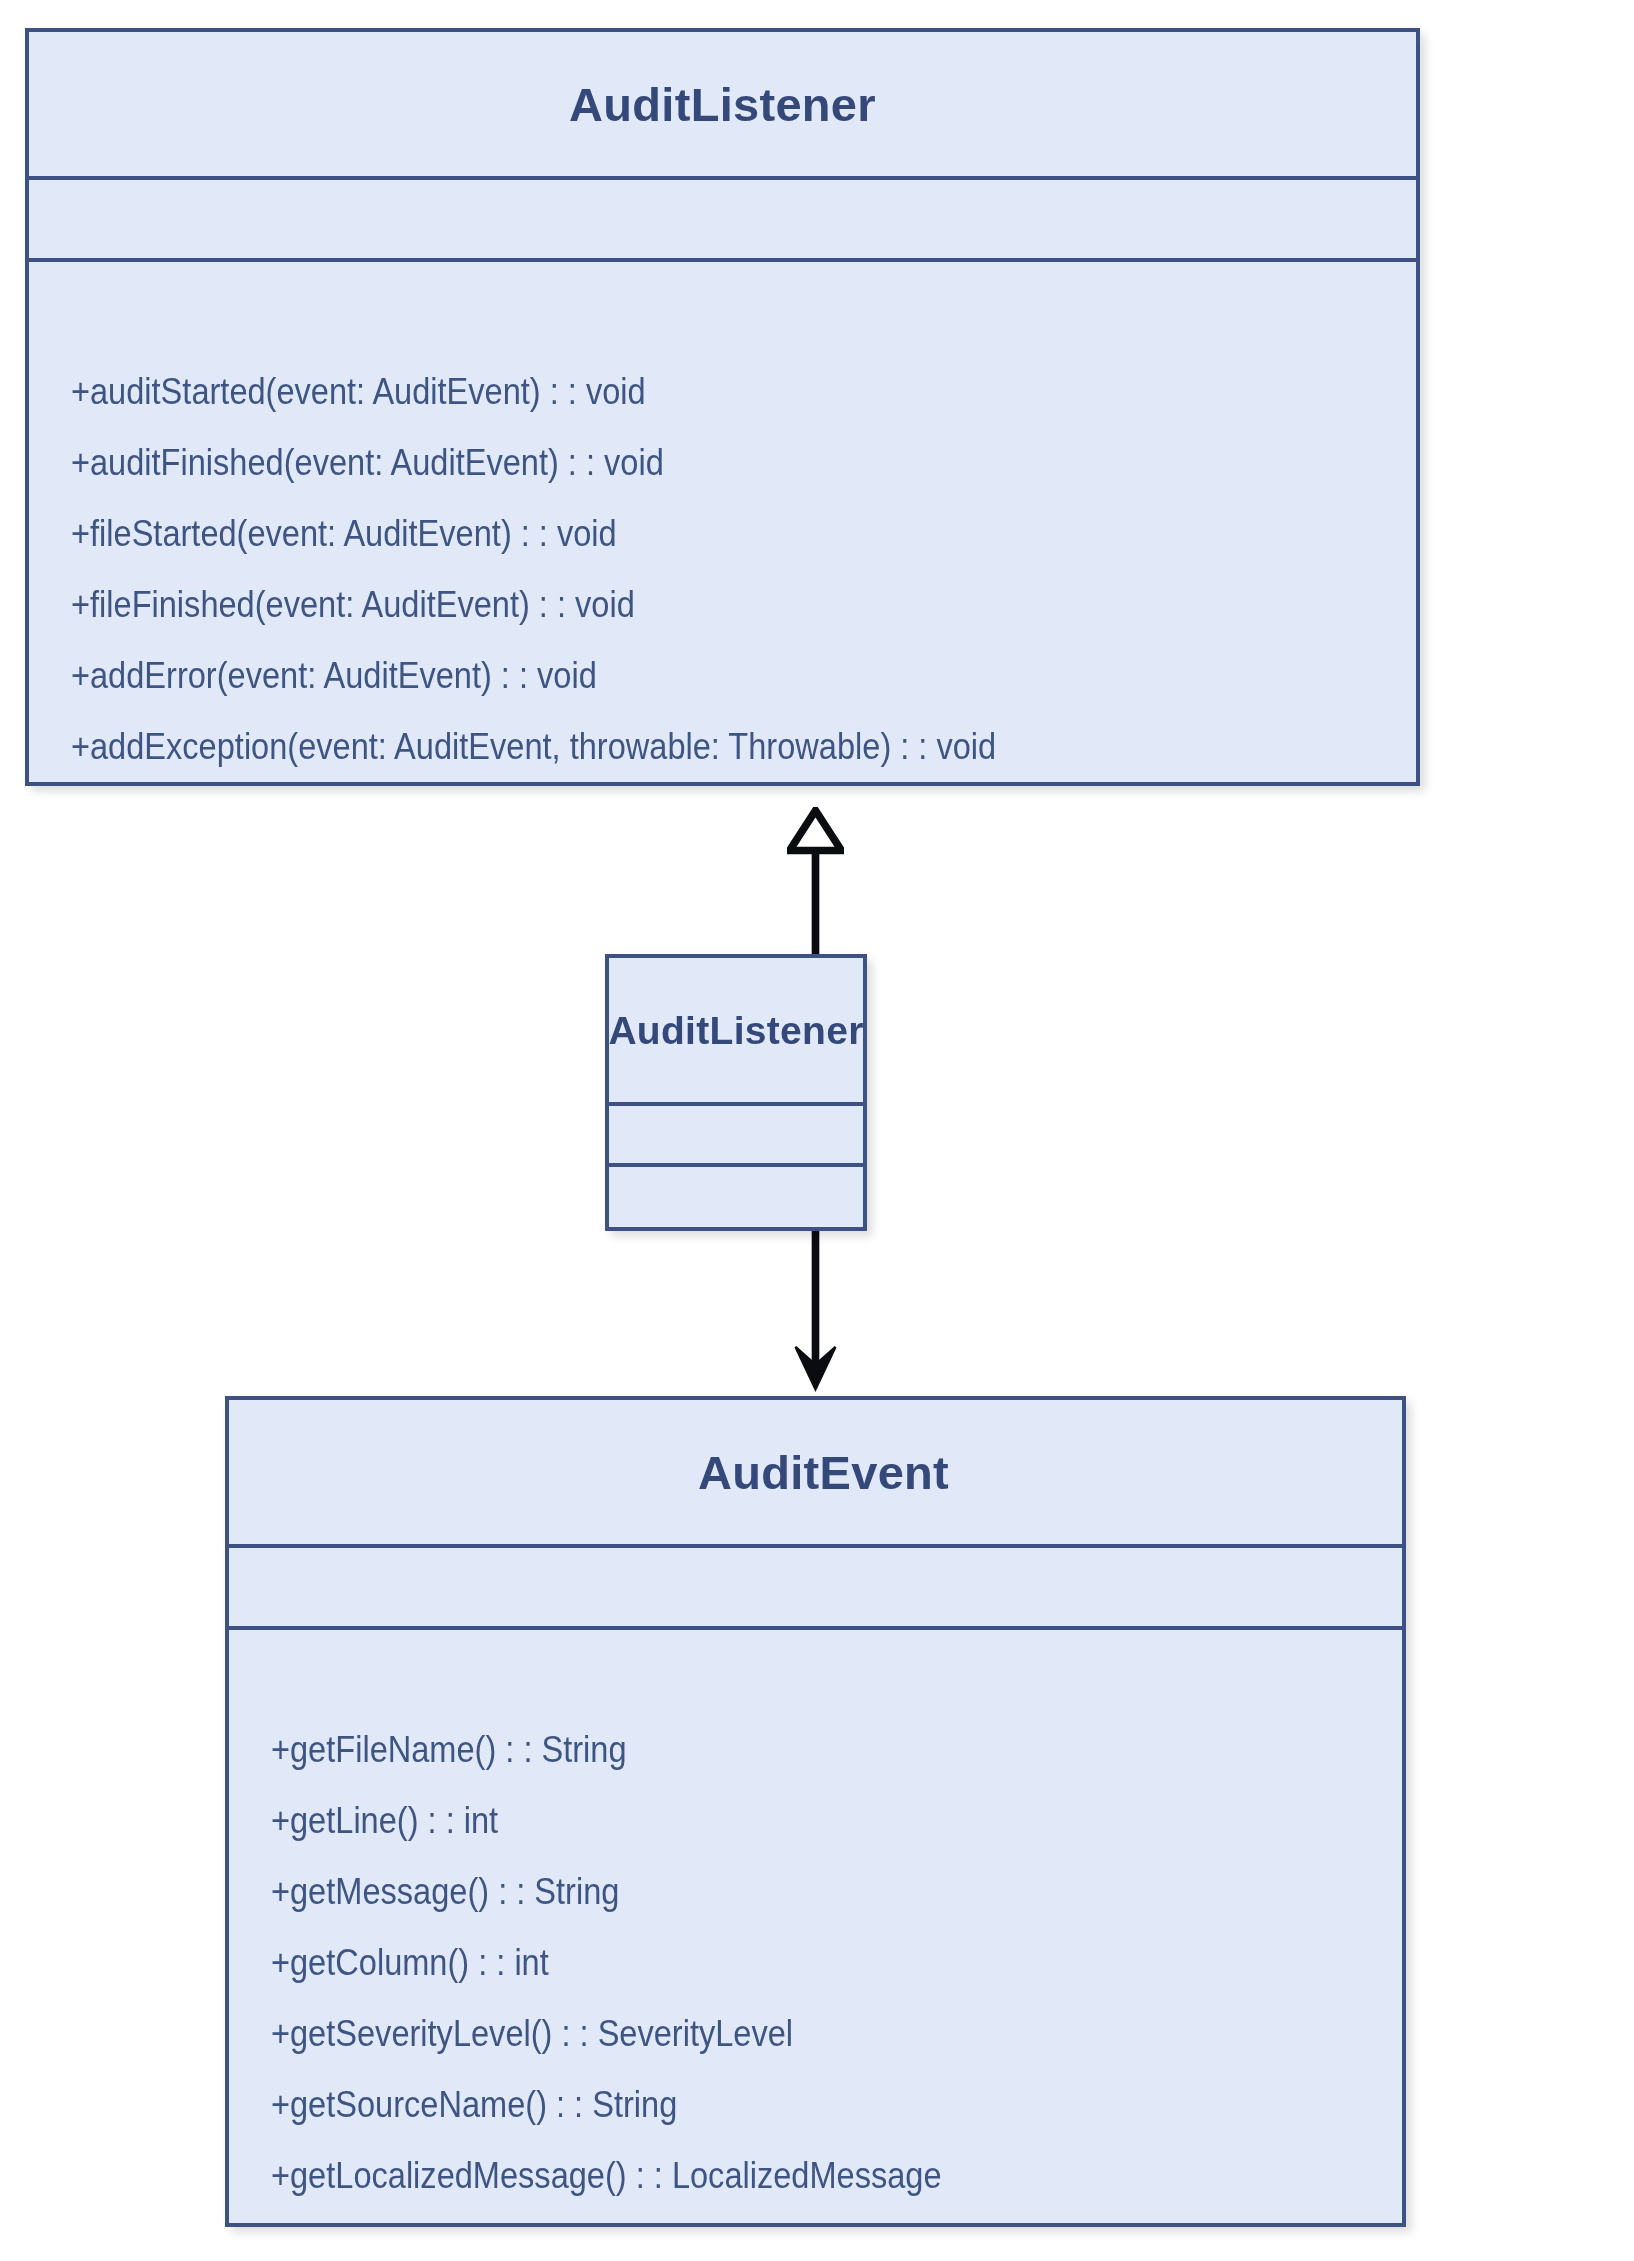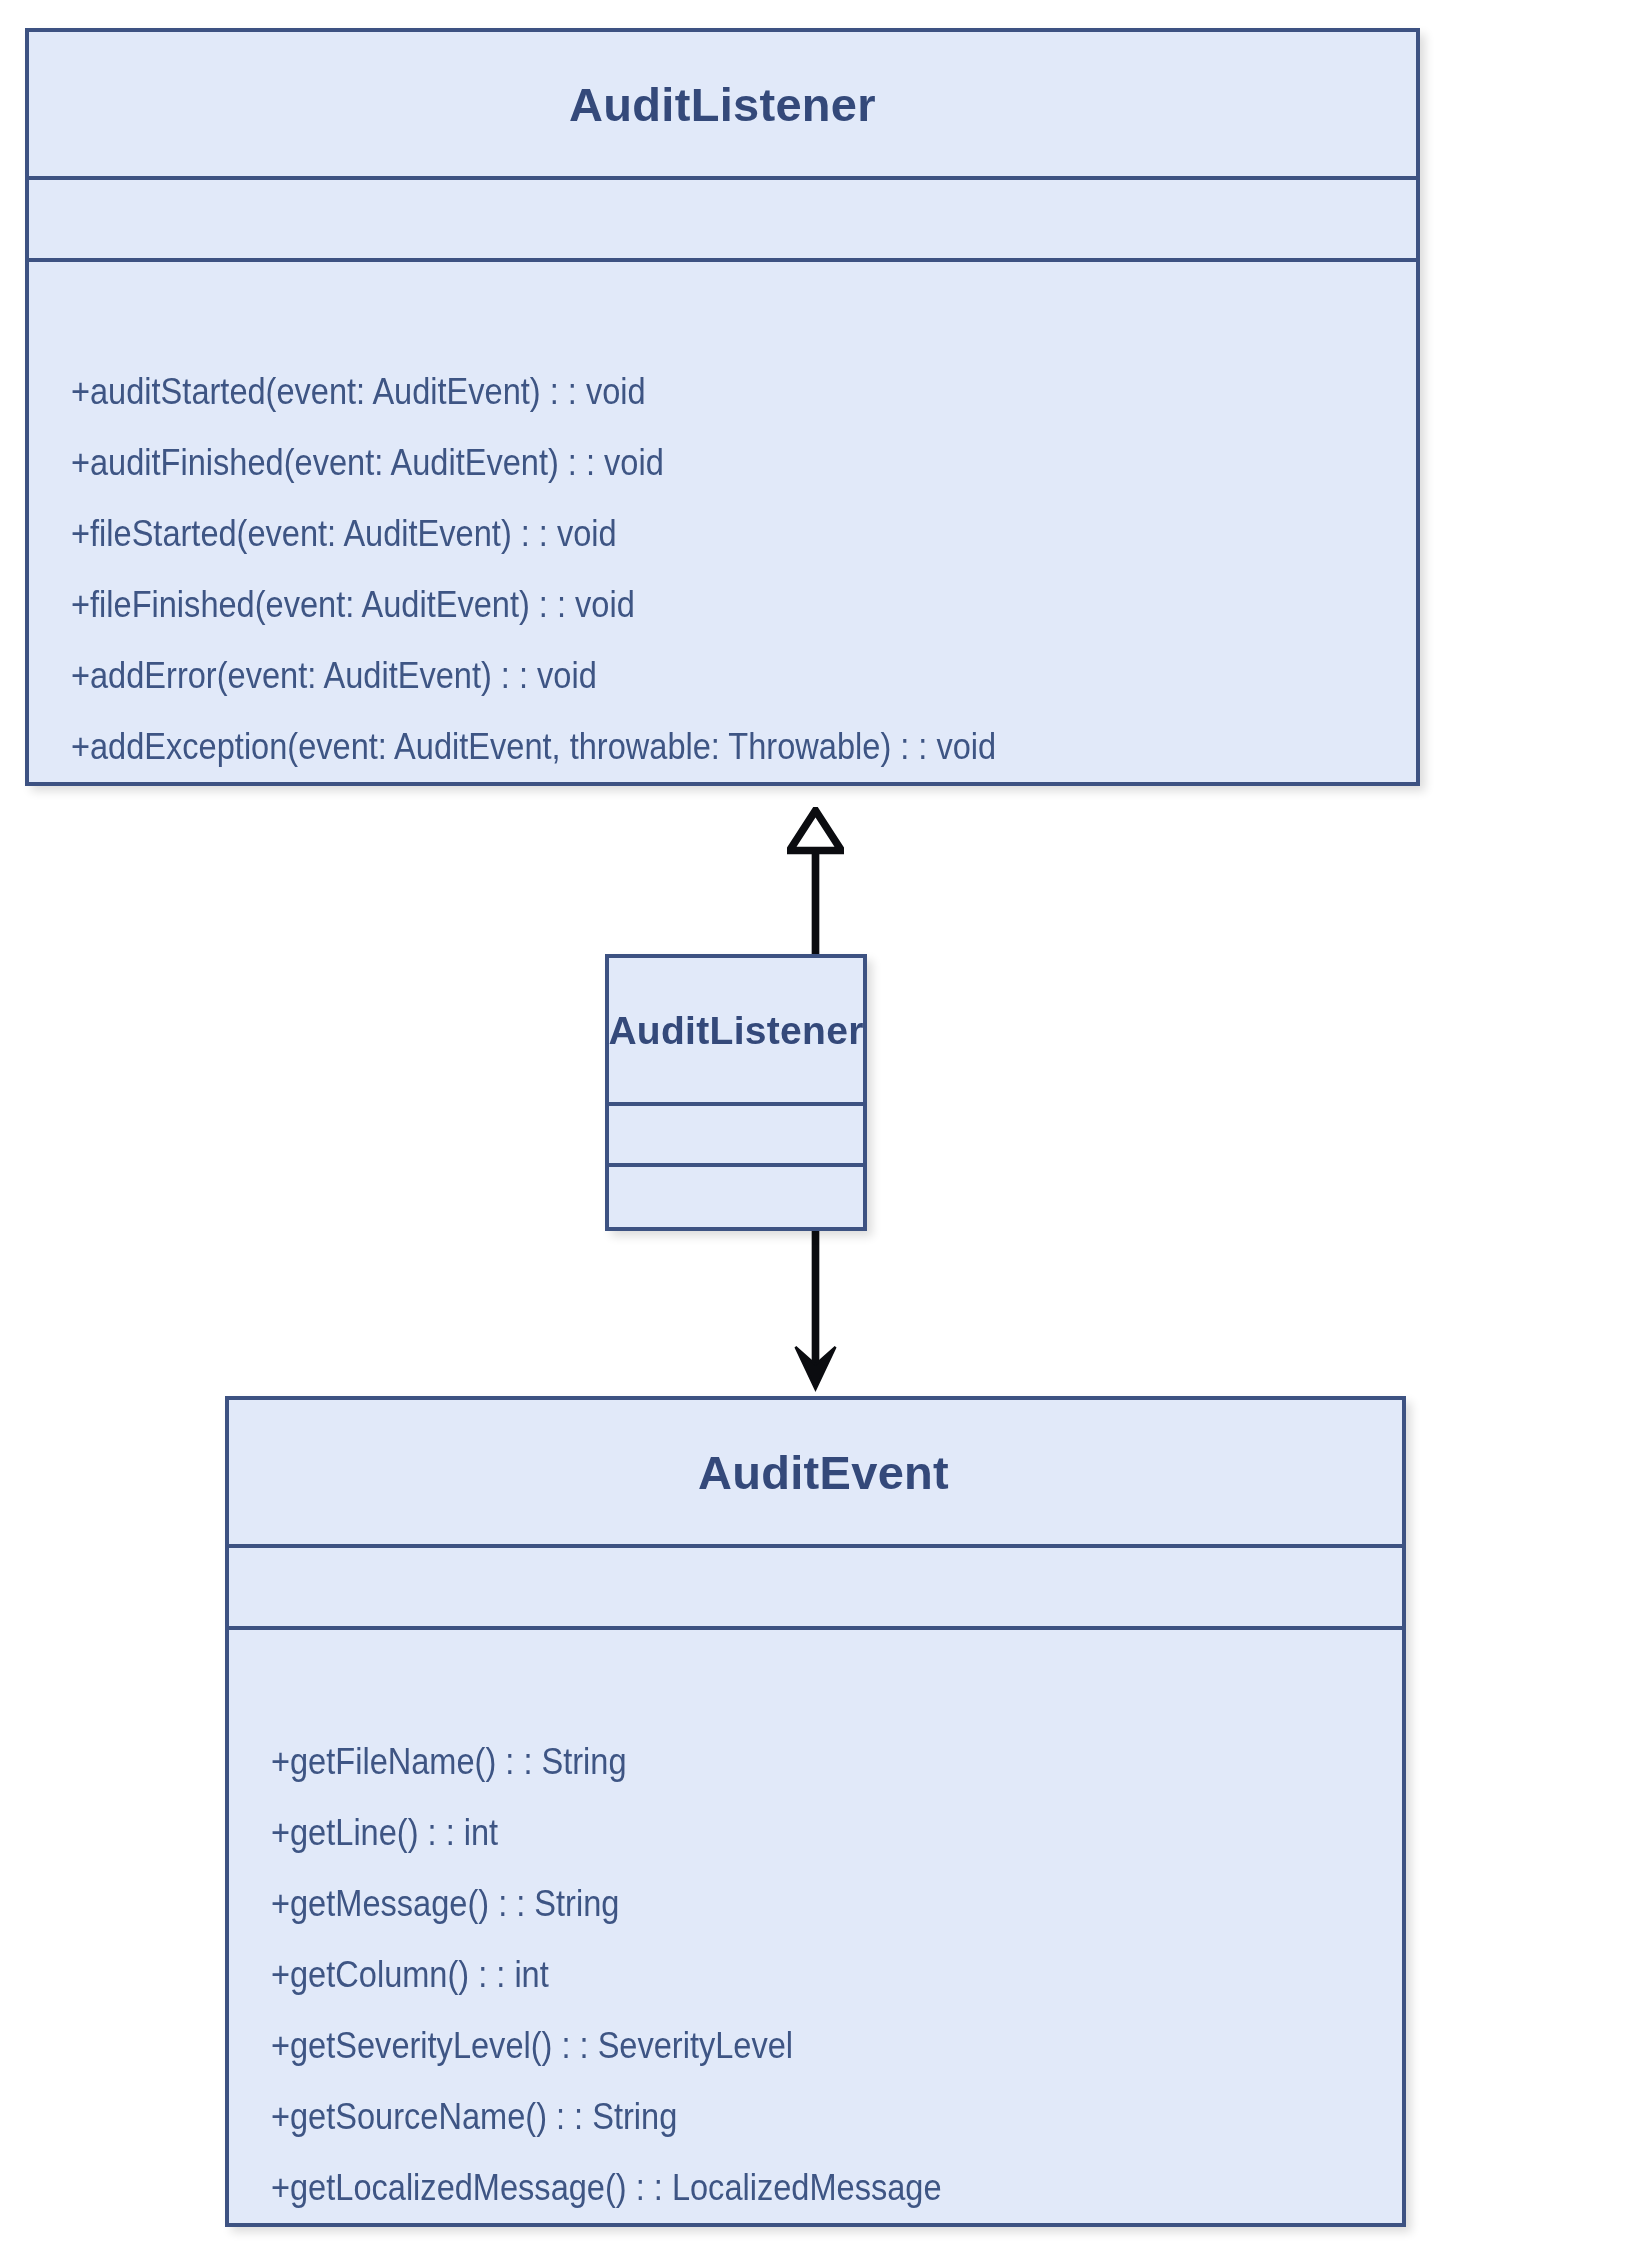--- a/index.html
+++ b/index.html
@@ -101,21 +101,21 @@
   #class-default-logger .uml-attr-compartment  { height: 61px; }
   #class-default-logger .uml-title { font-size: 39px; }
   #class-default-logger .uml-method-compartment { padding: 0; }
 
   #class-audit-event {
     left: 225px; top: 1396px;
     width: 1181px; height: 831px;
   }
   #class-audit-event .uml-title-compartment { height: 148px; padding-left: 16px; }
   #class-audit-event .uml-attr-compartment  { height: 82px; }
-  #class-audit-event .uml-method-compartment { padding: 53px 0 0 42px; }
+  #class-audit-event .uml-method-compartment { padding: 53px 0 12px 42px; }
 
   
   .connector {
     position: absolute;
     z-index: 1;
     pointer-events: none;
   }
   #connector-generalization { left: 787px; top: 807px; width: 57px; height: 153px; }
   #connector-dependency     { left: 792px; top: 1228px; width: 47px; height: 165px; }
 </style>

